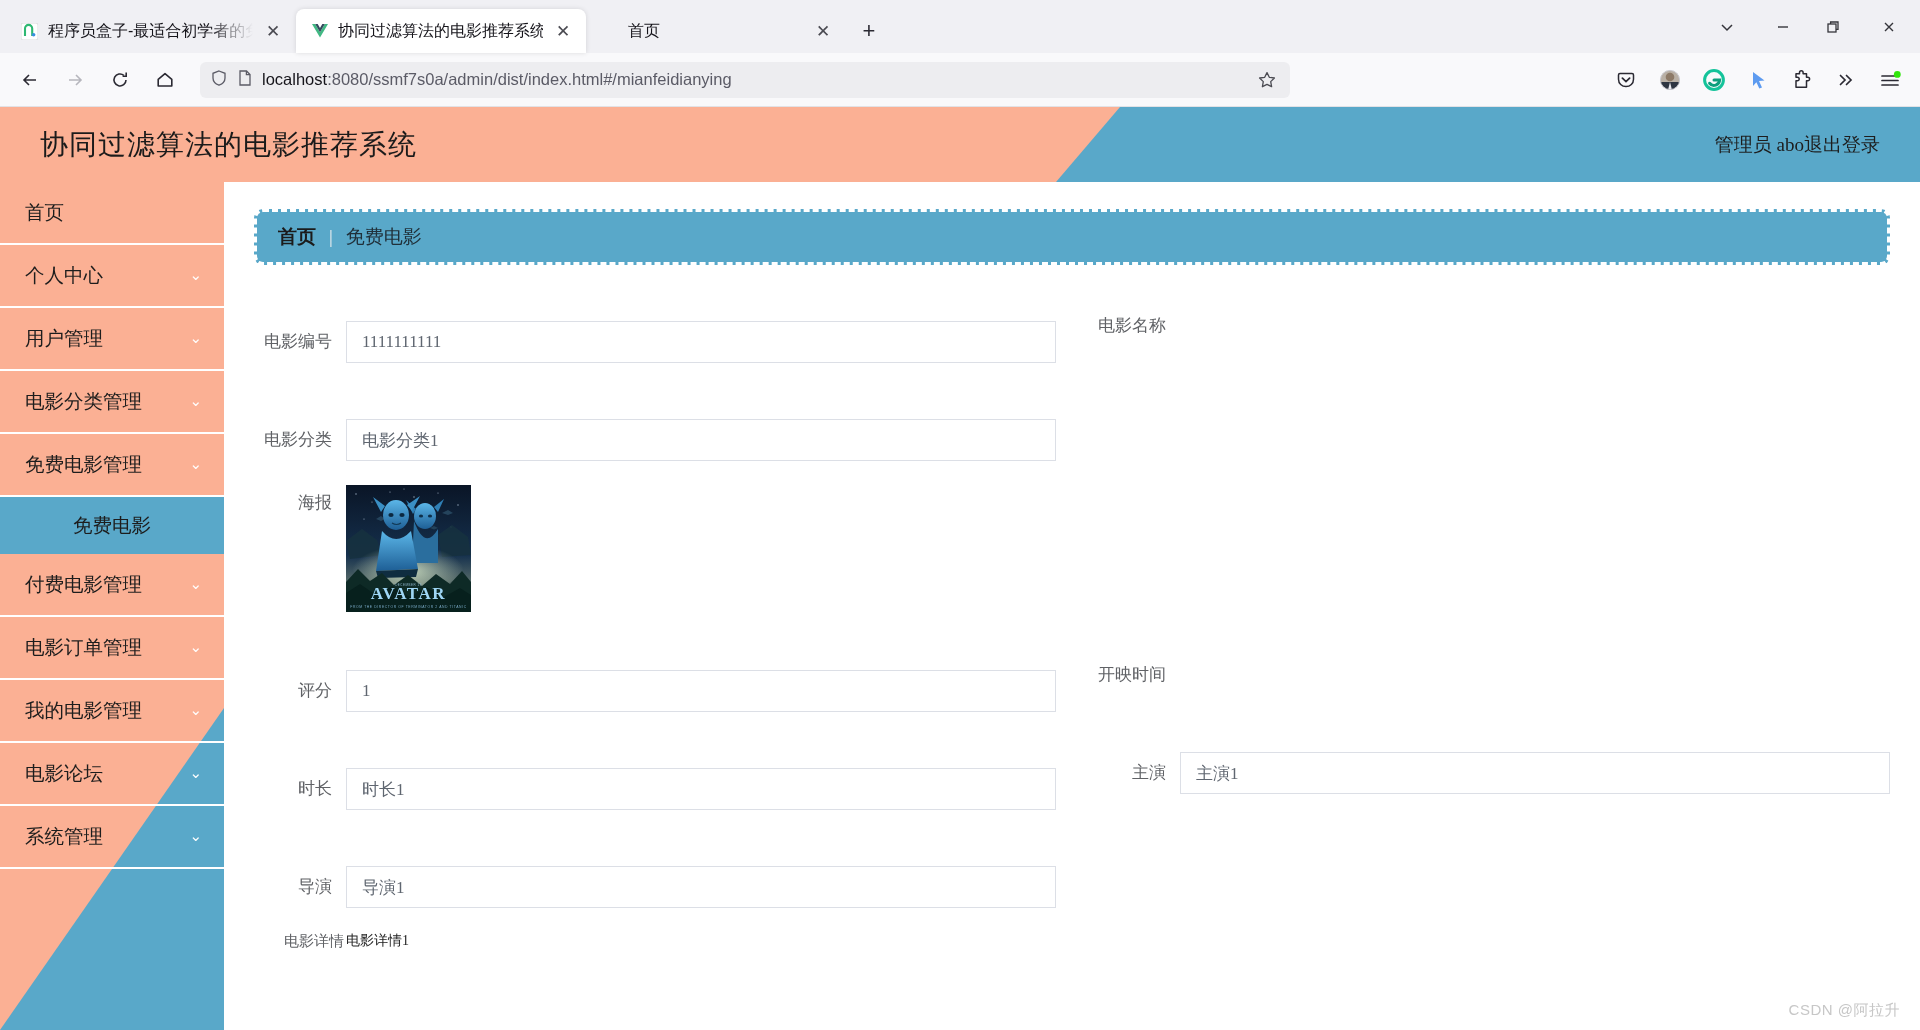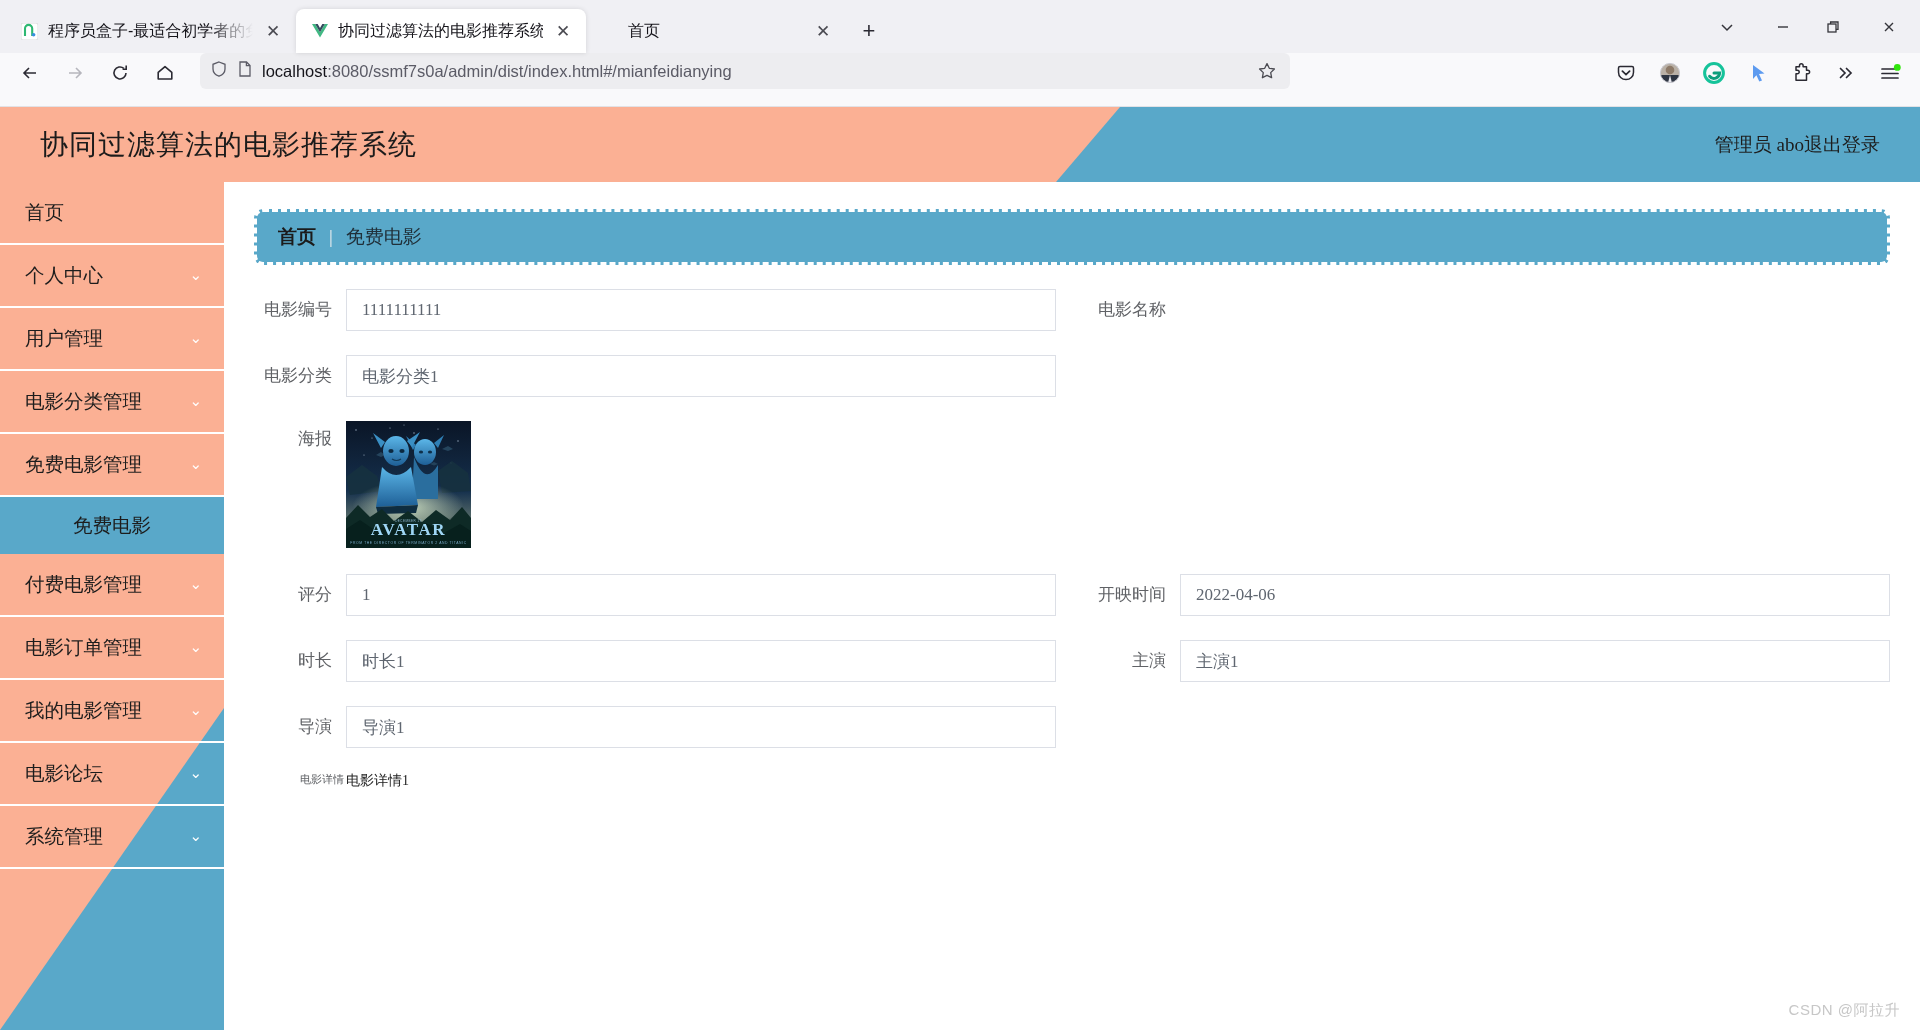--- a/index.html
+++ b/index.html
@@ -47,21 +47,21 @@
   .newtab-btn { width: 34px; height: 34px; display:flex; align-items:center; justify-content:center; color:#2b2a33; font-size: 22px; margin-bottom: 5px; margin-left: 6px; }
 
   .winctl { position: absolute; right: 0; top: 0; height: 53px; display: flex; align-items: center; }
   .winctl-btn { width: 50px; height: 40px; display: flex; align-items: center; justify-content: center; color: #35353b; }
   .winctl-btn.wide { width: 62px; }
 
   .navbar {
     height: 54px;
     background: #f9f9fb;
     display: flex;
-    align-items: flex-start;
+    align-items: center;
     padding: 0 10px;
     gap: 5px;
     border-bottom: 1px solid #e2e2e6;
   }
   .nav-icon { width: 40px; height: 40px; border-radius: 6px; display:flex; align-items:center; justify-content:center; color: #2b2a33; flex: 0 0 40px; }
   .nav-icon.disabled { color: #b6b6bd; }
 
   .urlbar {
     flex: 1;
     height: 36px;
@@ -171,21 +171,21 @@
     font-size: 19px;
     color: #1b1b1b;
   }
   .breadcrumb .crumb-home { font-weight: bold; }
   .breadcrumb .crumb-sep { color: #f0f0f0; }
   .breadcrumb .crumb-cur { color: #20303a; }
 
   .form { padding: 24px 0 0 0; }
   .form-row { display: flex; margin-bottom: 24px; }
   .form-col { display: flex; align-items: center; flex: 1; min-width: 0; }
-  .form-col.left { padding-right: 16px; }
+  .form-col.left { padding-right: 16px; margin-top: 32px; }
   .form-col.right { padding-left: 16px; }
   .field-label {
     width: 92px;
     flex: 0 0 92px;
     text-align: right;
     padding-right: 14px;
     font-family: "Liberation Serif", serif;
     font-size: 17px;
     color: #606266;
     line-height: 1.2;
@@ -215,21 +215,21 @@
   }
   .poster {
     width: 125px; height: 127px;
     border: 0; position: relative; overflow: hidden;
     background: #8b5cf6;
   }
 
   .detail-row { display: flex; align-items: flex-start; margin-bottom: 22px; }
   .detail-label {
     width: 92px; flex: 0 0 92px; text-align: right; padding-right: 2px;
-    font-family: "Liberation Serif", serif; font-size: 11px; color: #606266;
+    font-family: "Liberation Serif", serif; font-size: 15px; color: #606266;
   }
   .detail-value { font-family: "Liberation Serif", serif; font-size: 14px; color: #1d1d1d; }
 
   .btn-row { display: flex; padding-left: 92px; margin-top: 30px; }
   .btn-back {
     width: 108px; height: 52px;
     background: #aac9e0;
     border: 3px dashed #ffffff;
     border-radius: 26px;
     display: flex; align-items: center; justify-content: center;
@@ -570,21 +570,20 @@
             </div>
           </div>
 
           <div class="form-row">
             <div class="form-col left">
               <div class="field-label">评分</div>
               <div class="field-input">1</div>
             </div>
             <div class="form-col right">
               <div class="field-label">开映时间</div>
-              <div class="field-input">2022-04-06</div>
             </div>
           </div>
 
           <div class="form-row">
             <div class="form-col left">
               <div class="field-label">时长</div>
               <div class="field-input">时长1</div>
             </div>
             <div class="form-col right">
               <div class="field-label">主演</div>

